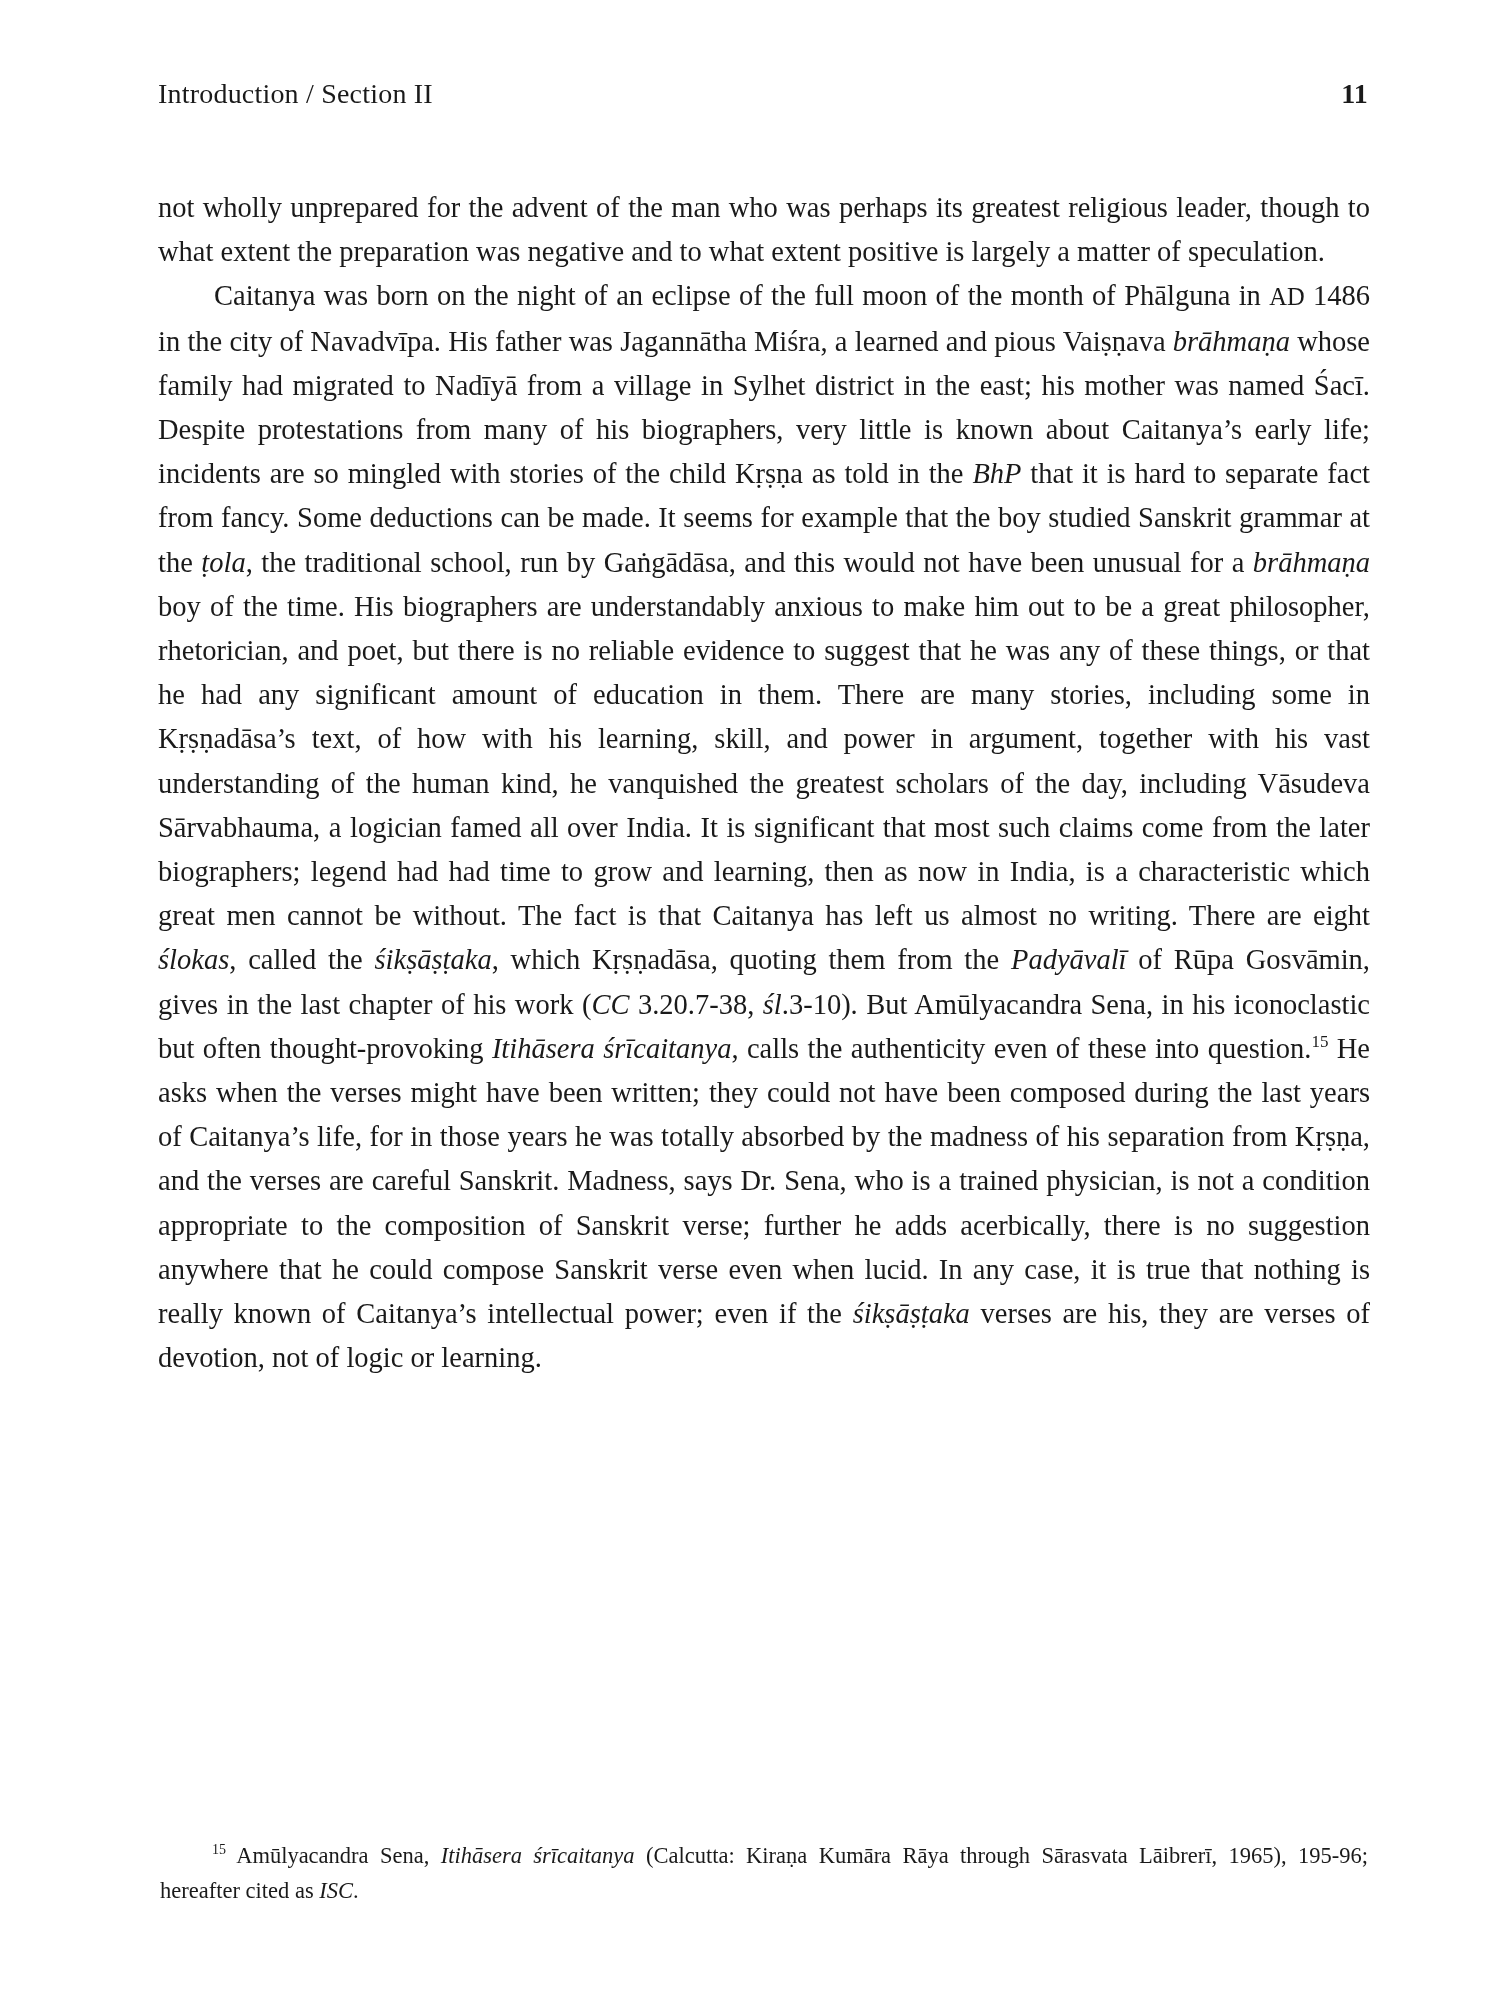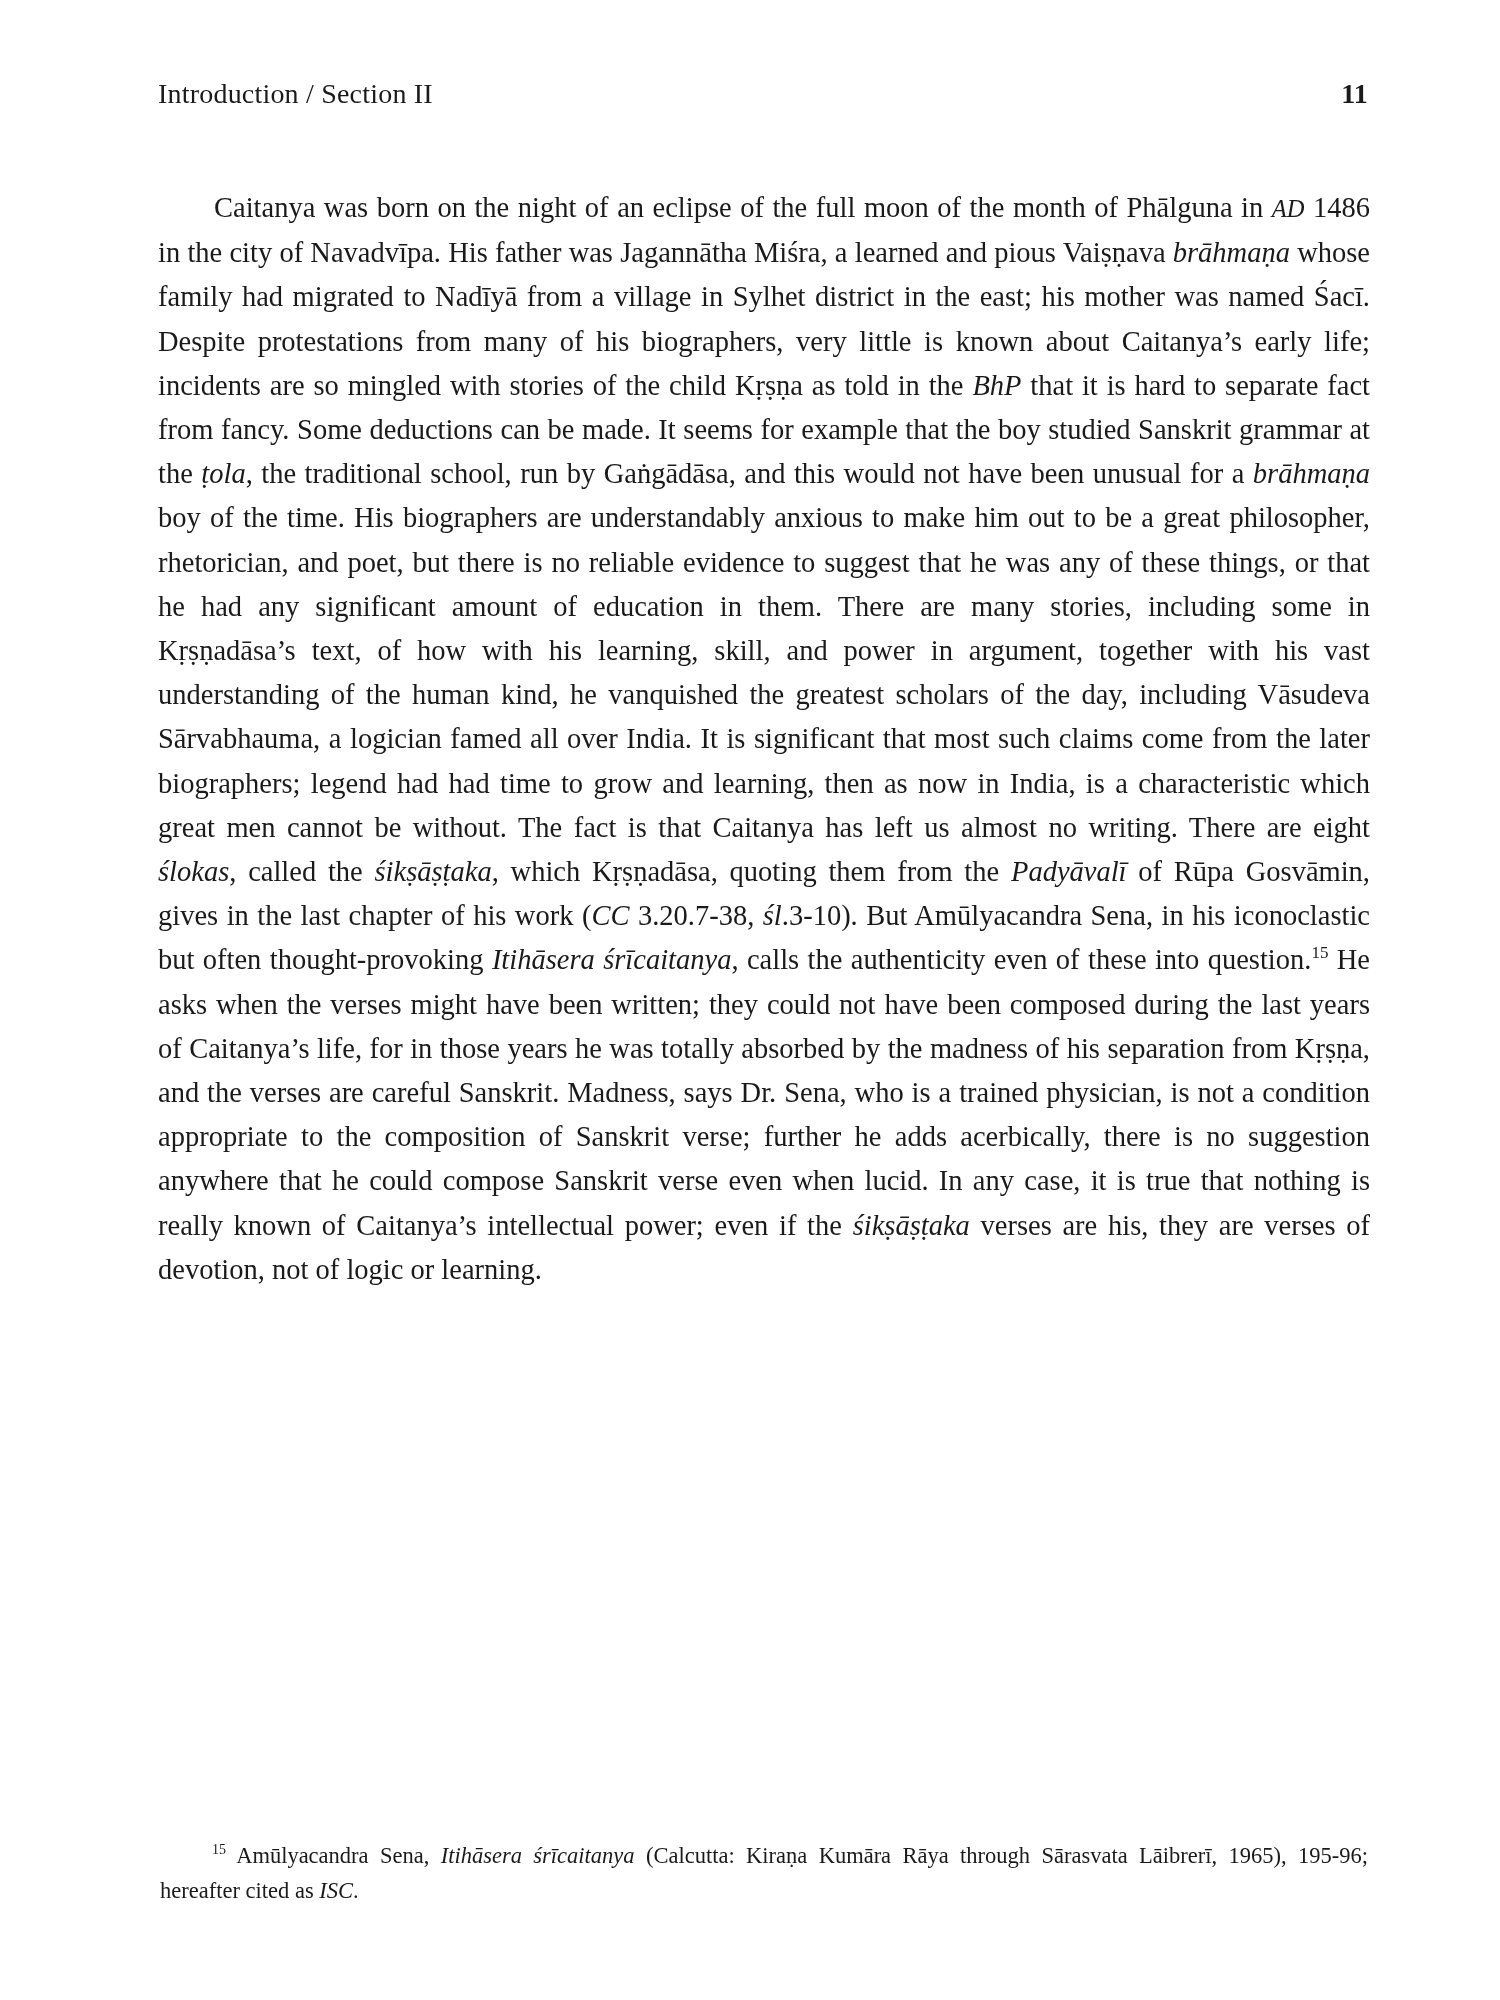--- a/index.html
+++ b/index.html
@@ -14,32 +14,33 @@
                font-size: 28.5px; line-height: 44.2px; text-align: justify;
                text-align-last: auto; hyphens: manual; }
   .body-text p { margin: 0; }
   .body-text p.indent { text-indent: 56px; }
   .body-text p.cont { text-indent: 0; }
   sup.fnref { font-size: 17px; vertical-align: 11px; line-height: 0; }
   .footnote { position: absolute; top: 1836px; left: 0; width: 1212px;
               font-size: 22.5px; line-height: 35px; text-align: justify; }
   .footnote p { margin: 2px; text-indent: 52px; }
   .footnote sup { font-size: 14px; vertical-align: 9px; line-height: 0; }
-  .sc { font-variant: small-caps; font-size: 0.86em; font-style: italic; }
+  .sc { font-variant: small-caps; font-size: 0.86em; }
   i { }
 </style>
 </head>
 <body>
 
 <div class="page">
   <div class="running-head">
     <span class="title">Introduction / Section II</span>
     <span class="folio">11</span>
   </div>
 
   <div class="body-text">
+    <p class="cont"><span>not wholly unprepared for the advent of the man who was perhaps its greatest re­ligious leader, though to what extent the preparation was negative and to what extent positive is largely a matter of speculation.</span></p>
     <p class="indent"><span>Caitanya was born on the night of an eclipse of the full moon of the month of Phālguna in </span><span class="sc">AD</span><span> 1486 in the city of Navadvīpa.  His father was Jagannātha Miśra, a learned and pious Vaiṣṇava </span><i>brāhmaṇa</i><span> whose family had migrated to Nadīyā from a village in Sylhet district in the east; his mother was named Śacī.  Despite protes­tations from many of his biographers, very little is known about Caitanya’s early life; incidents are so mingled with stories of the child Kṛṣṇa as told in the </span><i>BhP</i><span> that it is hard to separate fact from fancy.  Some deductions can be made.  It seems for example that the boy studied Sanskrit grammar at the </span><i>ṭola</i><span>, the traditional school, run by Gaṅgādāsa, and this would not have been unusual for a </span><i>brāhmaṇa</i><span> boy of the time.  His biographers are understandably anxious to make him out to be a great philosopher, rhetorician, and poet, but there is no reliable evidence to sug­gest that he was any of these things, or that he had any significant amount of edu­cation in them.  There are many stories, including some in Kṛṣṇadāsa’s text, of how with his learning, skill, and power in argument, together with his vast understand­ing of the human kind, he vanquished the greatest scholars of the day, including Vāsudeva Sārvabhauma, a logician famed all over India.  It is significant that most such claims come from the later biographers; legend had had time to grow and learning, then as now in India, is a characteristic which great men cannot be with­out.  The fact is that Caitanya has left us almost no writing.  There are eight </span><i>ślokas</i><span>, called the </span><i>śikṣāṣṭaka</i><span>, which Kṛṣṇadāsa, quoting them from the </span><i>Padyāvalī</i><span> of Rūpa Gosvāmin, gives in the last chapter of his work (</span><i>CC</i><span> 3.20.7-38, </span><i>śl</i><span>.3-10).  But Amūlyacandra Sena, in his iconoclastic but often thought-provoking </span><i>Itihāsera śrīcaitanya</i><span>, calls the authenticity even of these into question.</span><sup class="fnref">15</sup><span>  He asks when the verses might have been written; they could not have been composed during the last years of Caitanya’s life, for in those years he was totally absorbed by the madness of his separation from Kṛṣṇa, and the verses are careful Sanskrit.  Madness, says Dr. Sena, who is a trained physician, is not a condition appropriate to the compo­sition of Sanskrit verse; further he adds acerbically, there is no suggestion anywhere that he could compose Sanskrit verse even when lucid.  In any case, it is true that nothing is really known of Caitanya’s intellectual power; even if the </span><i>śikṣāṣṭaka</i><span> verses are his, they are verses of devotion, not of logic or learning.</span></p>
   </div>
 
   <div class="footnote">
     <p><sup>15</sup><span> Amūlyacandra Sena, </span><i>Itihāsera śrīcaitanya</i><span> (Calcutta:  Kiraṇa Kumāra Rāya through Sārasvata Lāibrerī, 1965), 195-96; hereafter cited as </span><i>ISC</i><span>.</span></p>
   </div>
 </div>
 
 </body></html>

